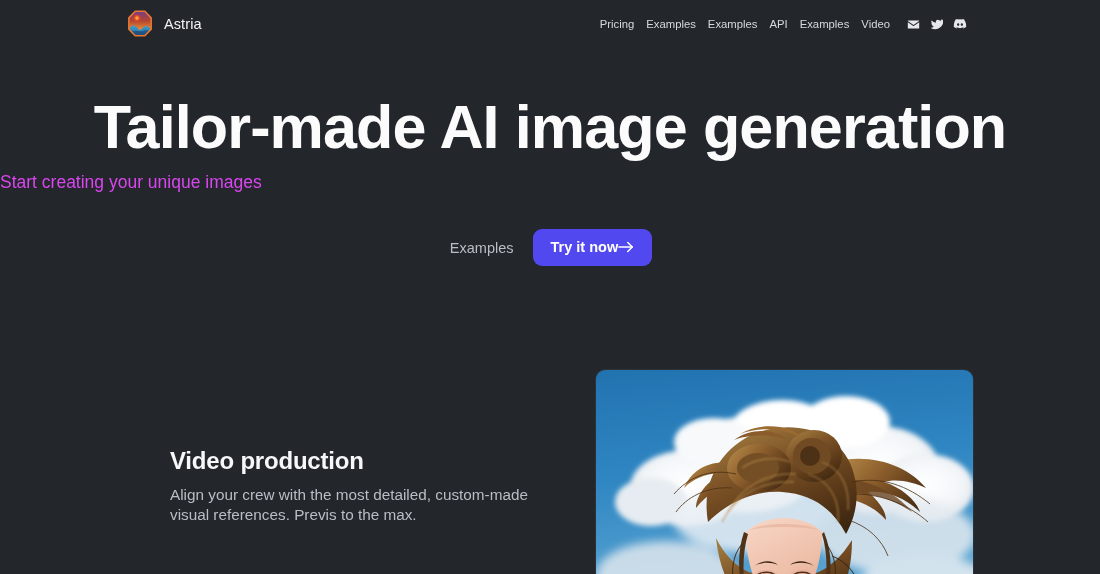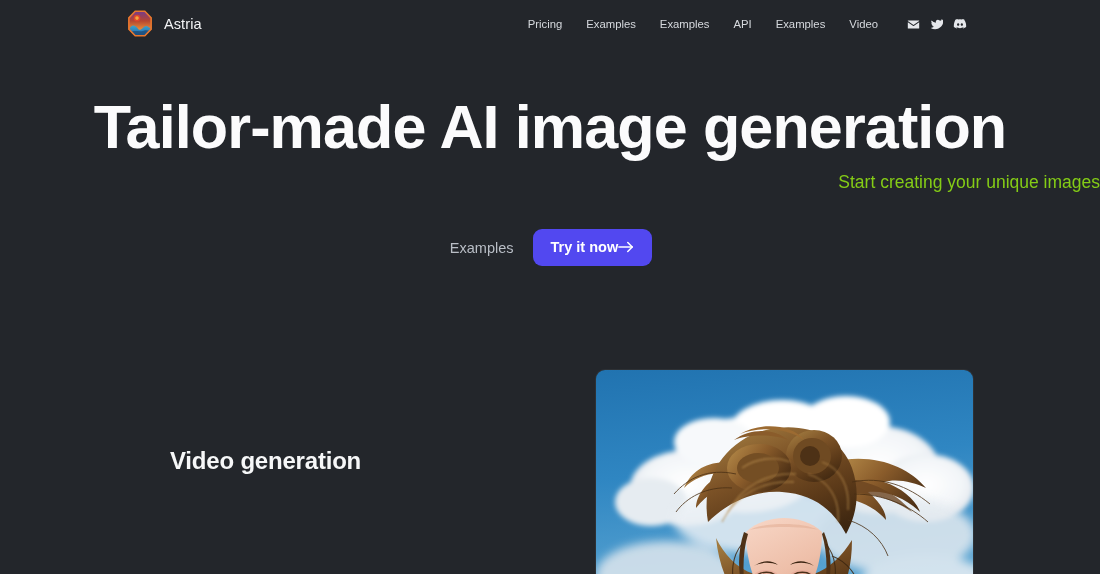--- a/index.html
+++ b/index.html
@@ -22,21 +22,21 @@
     text-decoration:none;
   }
   .logo-mark { width:24px; height:27px; display:block; }
   .brand-name {
     color:#f3f4f6; font-size:14.5px; letter-spacing:.1px;
     font-family:"Liberation Sans", sans-serif;
   }
 
   .nav {
     position:absolute; right:128px; top:17px;
-    display:flex; align-items:center; gap:12px;
+    display:flex; align-items:center; gap:0;
   }
   .nav a.nav-link {
     color:#d6d9de; font-size:11.3px; text-decoration:none;
     padding:0 6px; white-space:nowrap; line-height:14px;
   }
   .nav .social {
     display:flex; align-items:center; gap:0; margin-left:6px;
   }
   .nav .social a {
     padding:0 5px; display:flex; align-items:center;
@@ -51,22 +51,22 @@
     text-align:center;
     color:#fbfbfc;
     font-size:62px; font-weight:bold;
     letter-spacing:-0.9px;
     line-height:70px;
     font-family:"Liberation Sans Narrow","Liberation Sans", sans-serif;
     transform:scaleX(0.985);
   }
   .hero-sub {
     position:absolute; top:170px; left:0; width:1100px;
-    text-align:right;
-    color:#84cc16; font-size:17.5px; line-height:24px;
+    text-align:left;
+    color:#d946ef; font-size:17.5px; line-height:24px;
   }
   .hero-cta {
     position:absolute; top:229px; left:0; width:1100px;
     display:flex; align-items:center; justify-content:center; gap:17px;
   }
   .link-examples {
     color:#b9bec6; font-size:14.5px; text-decoration:none;
     padding:6px 2px;
   }
   .btn-primary {
@@ -190,21 +190,22 @@
             <path d="M11 2l5 5-5 5"></path>
           </svg>
         </span>
       </button>
     </div>
   </div>
 
   <div class="feature">
 
     <div class="feature-text">
-      <div class="feature-title">Video generation</div>
+      <div class="feature-title">Video production</div>
+      <div class="feature-body">Align your crew with the most detailed, custom-made visual references. Previs to the max.</div>
     </div>
 
     <div class="feature-media">
       <svg viewBox="0 0 377 240" preserveAspectRatio="xMidYMin slice">
         <defs>
           <linearGradient id="skyGrad" x1="0" y1="0" x2="0.15" y2="1">
             <stop offset="0%" stop-color="#2173b0"></stop>
             <stop offset="45%" stop-color="#2f86c2"></stop>
             <stop offset="100%" stop-color="#5fa8d4"></stop>
           </linearGradient>

